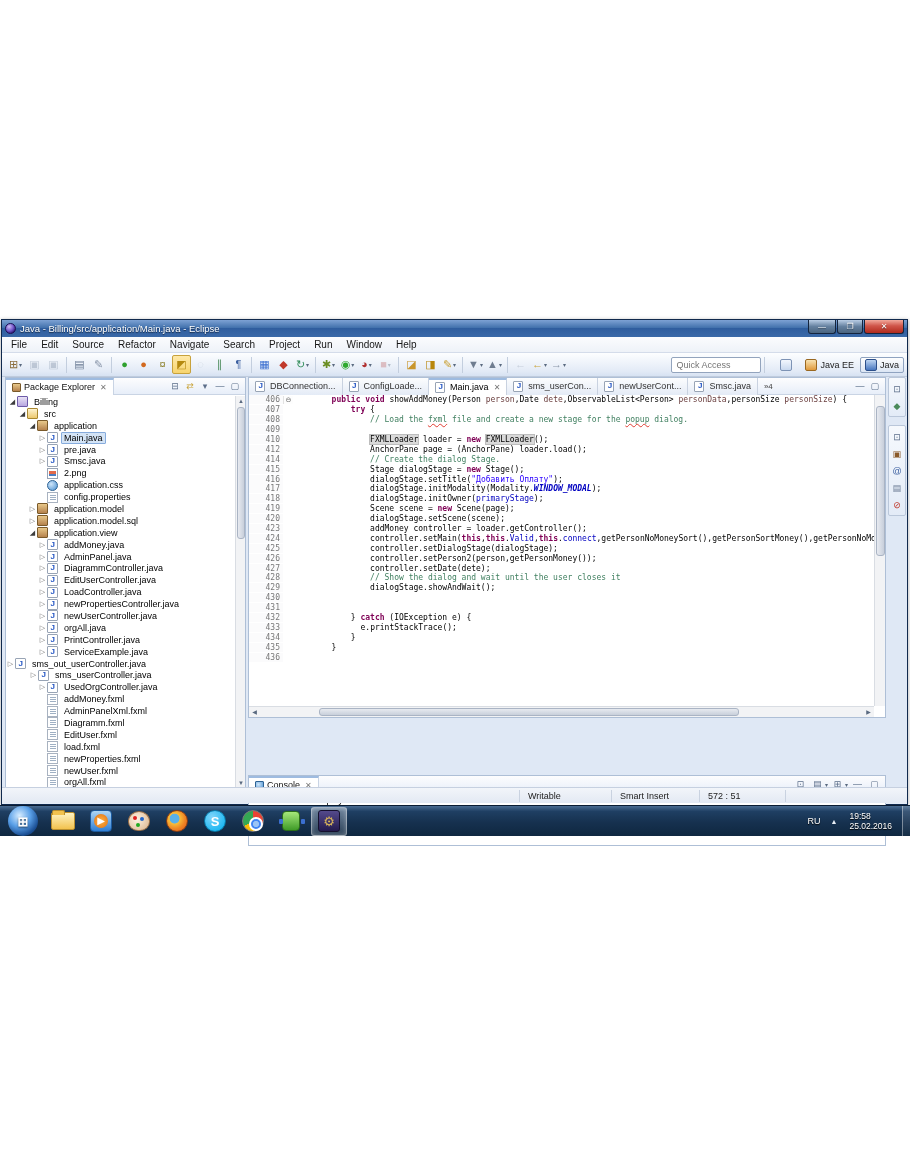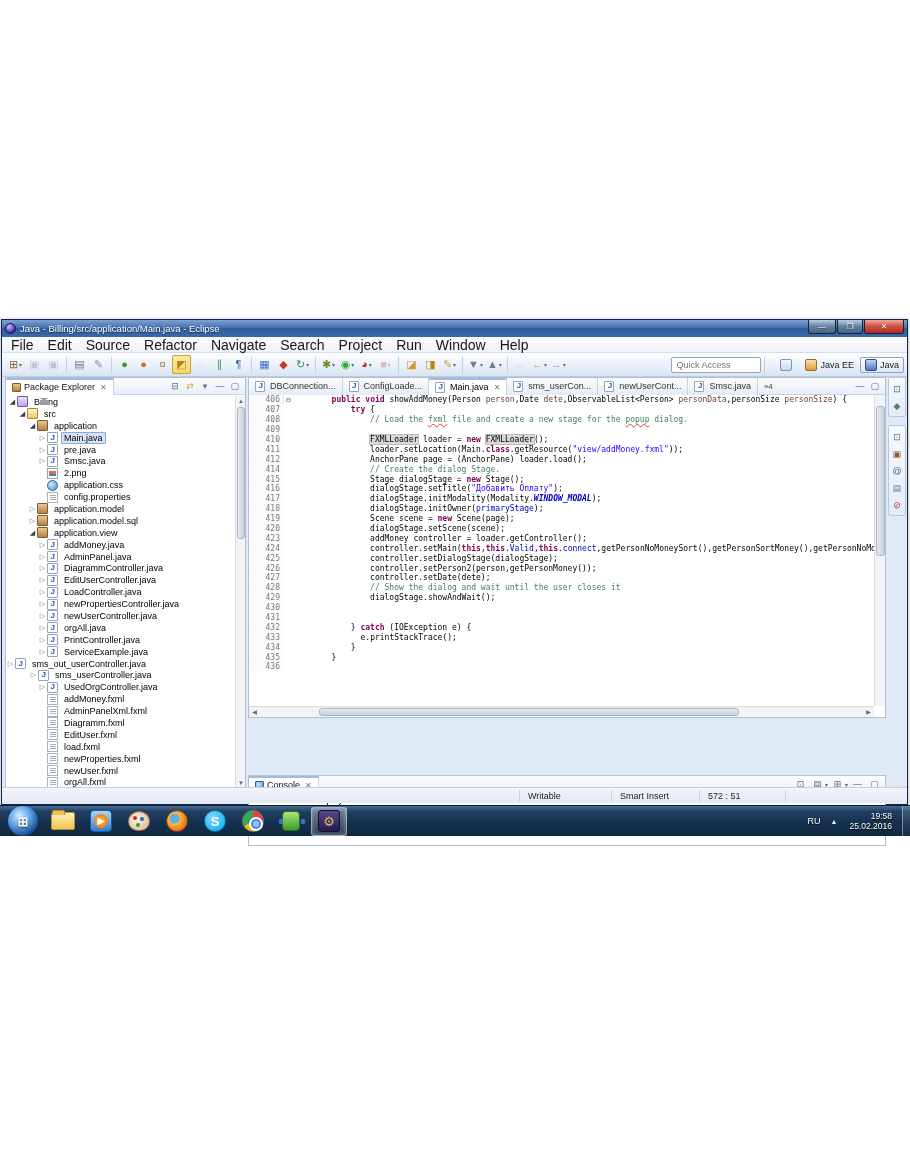--- a/index.html
+++ b/index.html
@@ -20,21 +20,21 @@
   .title-txt{color:#fff;font-size:9.5px;text-shadow:0 1px 1px rgba(0,0,0,.6);white-space:nowrap;}
   .winbtns{position:absolute;right:3px;top:0;display:flex;}
   .wbtn{height:14px;border:1px solid #14243d;border-top:none;display:flex;align-items:center;justify-content:center;
         color:#fff;font-size:8px;border-radius:0 0 3px 3px;margin-left:1px;
         background:linear-gradient(#b9cde5,#64809f 50%,#4a647f);text-shadow:0 1px 1px rgba(0,0,0,.5);}
   .wbtn.min{width:28px;} .wbtn.max{width:26px;}
   .wbtn.close{width:40px;background:linear-gradient(#f2a99c,#d0564a 45%,#b02a1c);}
 
   .menubar{position:absolute;left:0;top:17px;right:0;height:16px;background:linear-gradient(#fbfcfe,#eef2f8);
        border-bottom:1px solid #d4dcea;display:flex;align-items:center;padding-left:2px;}
-  .menu-item{font-size:14px;color:#161616;padding:1px 7px;cursor:default;}
+  .menu-item{font-size:10px;color:#161616;padding:1px 7px;cursor:default;}
 
   .toolbar{position:absolute;left:0;top:33px;right:0;height:24px;
        background:linear-gradient(#fdfeff,#e2eaf6 80%,#d7e2f2);
        border-bottom:1px solid #bfcbdd;display:flex;align-items:center;padding-left:4px;}
   .tbtn{width:19px;height:19px;display:flex;align-items:center;justify-content:center;border-radius:2px;flex:none;position:relative;}
   .tbtn .g{font-size:11px;line-height:11px;}
   .tbtn .dd{font-size:6px;color:#5a6a80;margin-left:1px;}
   .tbtn.dim{opacity:.38;}
   .tbtn.pressed{background:linear-gradient(#ffe9a8,#f7d46e);border:1px solid #c8a23c;}
   .tsep{width:1px;height:16px;background:#c3cede;margin:0 3px;flex:none;}
@@ -162,21 +162,21 @@
         background:conic-gradient(#ea4335 0 120deg,#fbbc05 0 240deg,#34a853 0 360deg);}
   .tk-chrome::after{content:"";position:absolute;left:6px;top:6px;width:10px;height:10px;border-radius:50%;
         background:radial-gradient(#9cc3f5 40%,#4285f4 45%);border:2px solid #fff;}
   .tk-device{width:18px;height:20px;border-radius:4px;background:linear-gradient(#a5e87a,#3f9b28);border:1px solid #2a6e18;}
   .tk-device::before{content:"";position:absolute;left:-4px;top:7px;width:4px;height:5px;background:#3b6fd0;border-radius:1px;box-shadow:22px 0 0 #3b6fd0;}
   .tk-ide{width:22px;height:22px;border-radius:3px;background:linear-gradient(#544a8c,#241b4e);border:1px solid #15102e;
         color:#d8b45a;font-size:13px;display:flex;align-items:center;justify-content:center;}
   #tray{margin-left:auto;display:flex;align-items:center;color:#fff;height:100%;}
   #tray .lang{font-size:9px;margin-right:10px;text-shadow:0 1px 1px #000;}
   #tray .up{font-size:7px;margin-right:12px;color:#e8eef5;}
-  #clock{text-align:right;font-size:8.5px;line-height:10px;margin-right:10px;text-shadow:0 1px 1px #000;}
+  #clock{text-align:left;font-size:8.5px;line-height:10px;margin-right:10px;text-shadow:0 1px 1px #000;}
   #show-desktop{width:8px;height:31px;border-left:1px solid rgba(255,255,255,.4);background:linear-gradient(rgba(255,255,255,.15),rgba(255,255,255,.02));}
 </style>
 </head>
 <body>
 
 <div id="desktop">
 
   <div id="win">
 
     <div class="titlebar">
@@ -567,25 +567,20 @@
               <span class="ln">409</span>
               <span class="fold"></span>
               <span class="ct" style="padding-left: 0px;"></span>
             </div>
             <div class="cl">
               <span class="ln">410</span>
               <span class="fold"></span>
               <span class="ct" style="padding-left: 77.1px;"><span class="sg-d sg-hl">FXMLLoader</span><span class="sg-d"> loader = </span><span class="sg-kw">new</span><span class="sg-d"> </span><span class="sg-d sg-hl">FXMLLoader</span><span class="sg-d">();</span></span>
             </div>
             <div class="cl">
-              <span class="ln">411</span>
-              <span class="fold"></span>
-              <span class="ct" style="padding-left: 77.1px;"><span class="sg-d">loader.setLocation(Main.</span><span class="sg-kw">class</span><span class="sg-d">.getResource(</span><span class="sg-str">"view/addMoney.fxml"</span><span class="sg-d">));</span></span>
-            </div>
-            <div class="cl">
               <span class="ln">412</span>
               <span class="fold"></span>
               <span class="ct" style="padding-left: 77.1px;"><span class="sg-d">AnchorPane page = (AnchorPane) loader.load();</span></span>
             </div>
             <div class="cl">
               <span class="ln">414</span>
               <span class="fold"></span>
               <span class="ct" style="padding-left: 77.1px;"><span class="sg-com">// Create the dialog Stage.</span></span>
             </div>
             <div class="cl">

